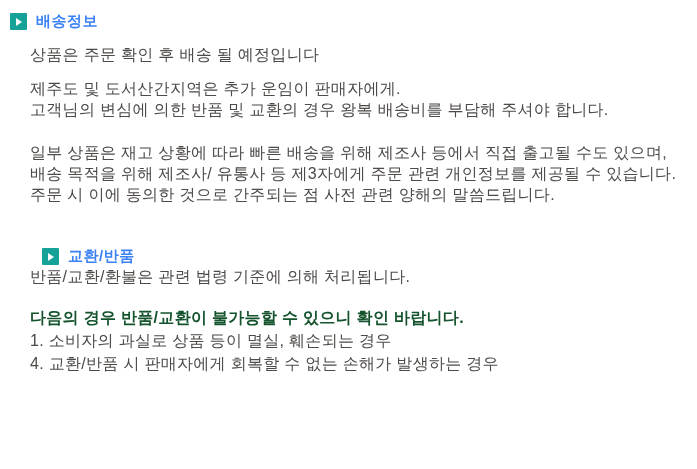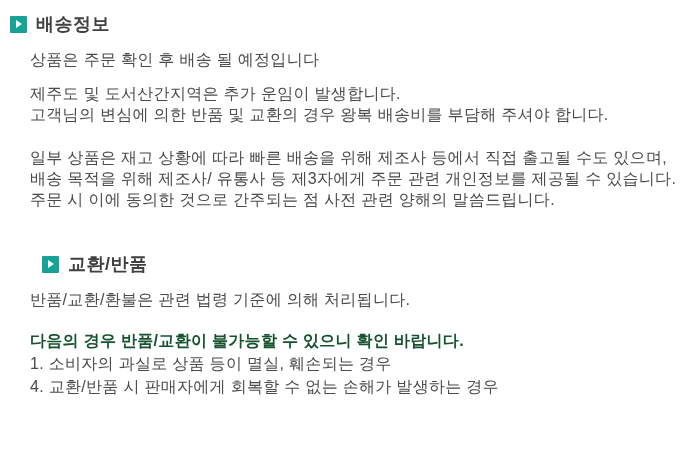--- a/index.html
+++ b/index.html
@@ -36,37 +36,37 @@
   }
   .bullet-icon .tri {
     width: 0;
     height: 0;
     border-top: 4px solid transparent;
     border-bottom: 4px solid transparent;
     border-left: 6px solid #ffffff;
     margin-left: 1px;
   }
   .section-title {
-    font-size: 18px;
+    font-size: 15px;
     font-weight: bold;
-    color: #404040;
+    color: #3b82f6;
     letter-spacing: 0.5px;
   }
   .body-block {
     margin-left: 20px;
     font-size: 16px;
     line-height: 21px;
     letter-spacing: 0.3px;
   }
   .para { margin: 0; }
   .p-first  { margin-top: 13px; }
   .p-mid    { margin-top: 13px; }
   .p-last   { margin-top: 22px; }
   .section2 { margin-top: 42px; margin-left: 32px; }
-  .returns-p1 { margin-top: 13px; }
+  .returns-p1 { margin-top: 0; }
   .warning {
     margin-top: 20px;
     color: #14532d;
     font-weight: bold;
   }
   .case-list {
     list-style: none;
     margin: 1px 0 0 0;
     padding: 0;
     line-height: 23px;
@@ -81,21 +81,21 @@
     <span class="bullet-icon">
         <span class="tri"></span>
       </span>
     <span class="section-title">배송정보</span>
   </div>
 
   <div class="body-block">
     <p class="para p-first">상품은 주문 확인 후 배송 될 예정입니다</p>
 
     <p class="para p-mid">
-      <span>제주도 및 도서산간지역은 추가 운임이 발생합니다.</span><br>
+      <span>제주도 및 도서산간지역은 추가 운임이 판매자에게.</span><br>
       <span>고객님의 변심에 의한 반품 및 교환의 경우 왕복 배송비를 부담해 주셔야 합니다.</span>
     </p>
 
     <p class="para p-last">
       <span>일부 상품은 재고 상황에 따라 빠른 배송을 위해 제조사 등에서 직접 출고될 수도 있으며,</span><br>
       <span>배송 목적을 위해 제조사/ 유통사 등 제3자에게 주문 관련 개인정보를 제공될 수 있습니다.</span><br>
       <span>주문 시 이에 동의한 것으로 간주되는 점 사전 관련 양해의 말씀드립니다.</span>
     </p>
   </div>
 

